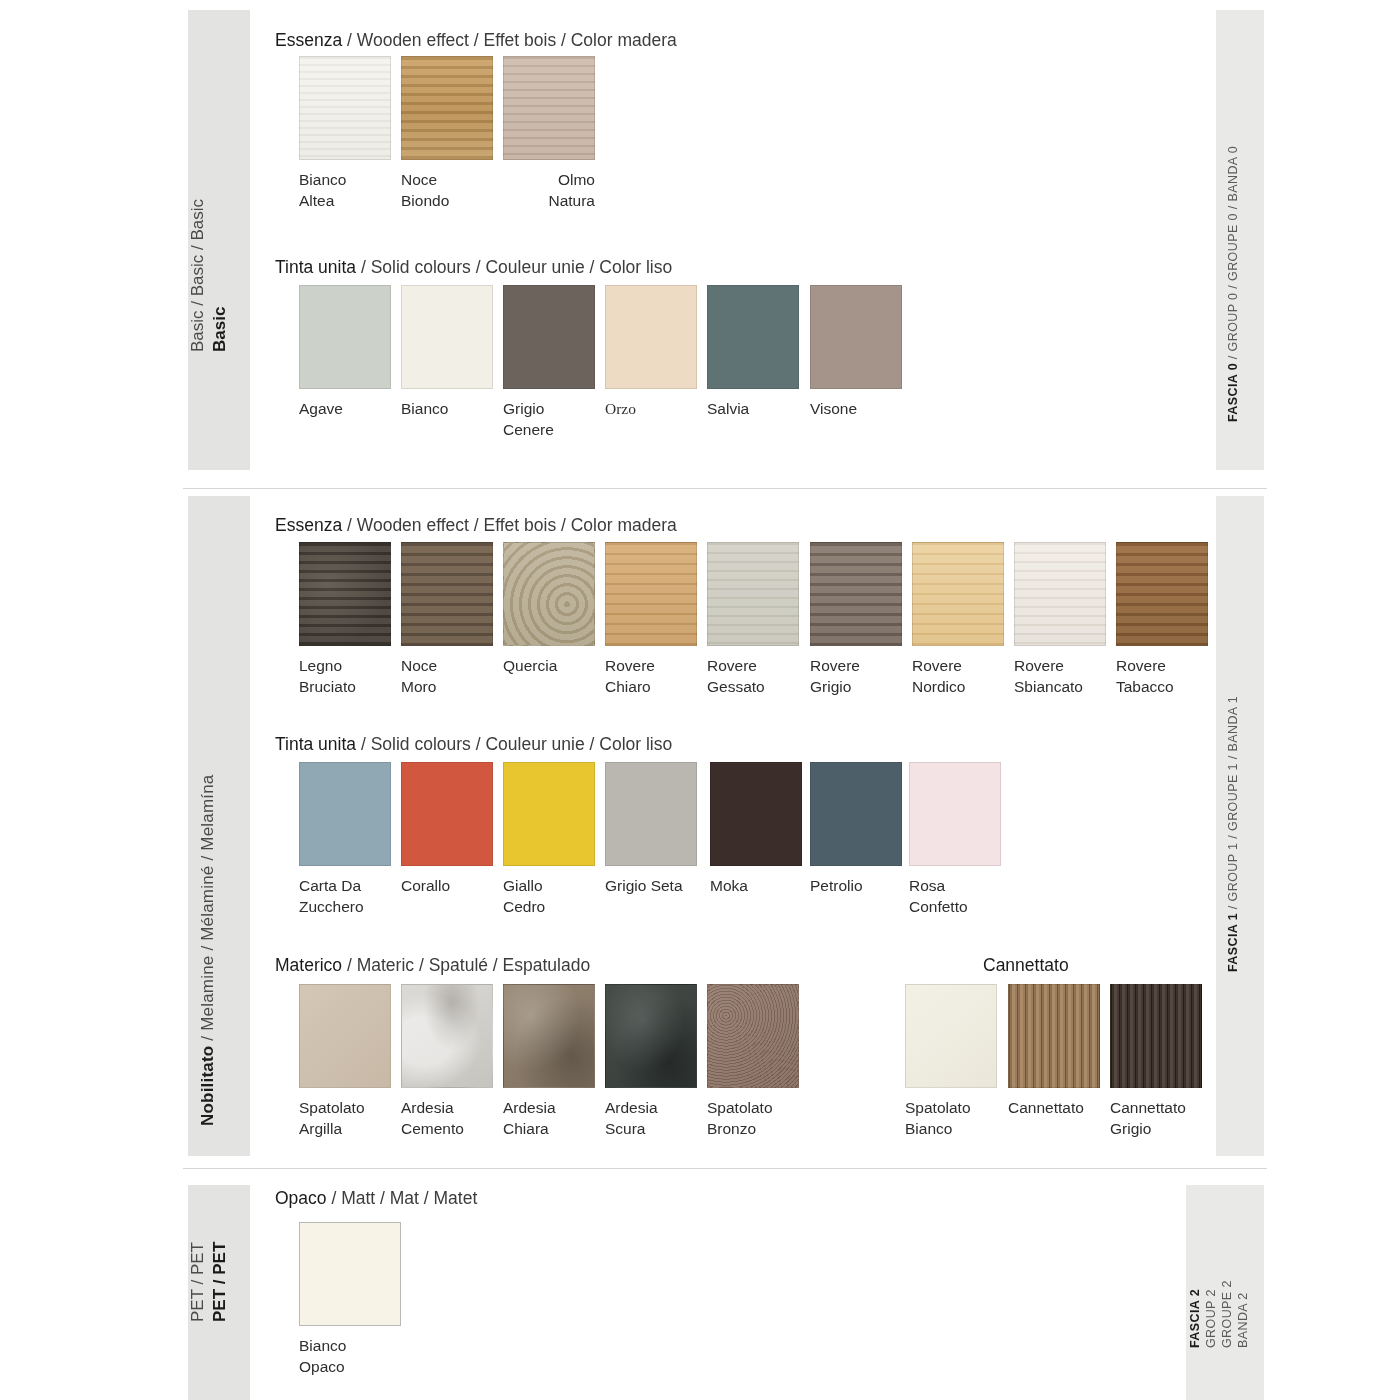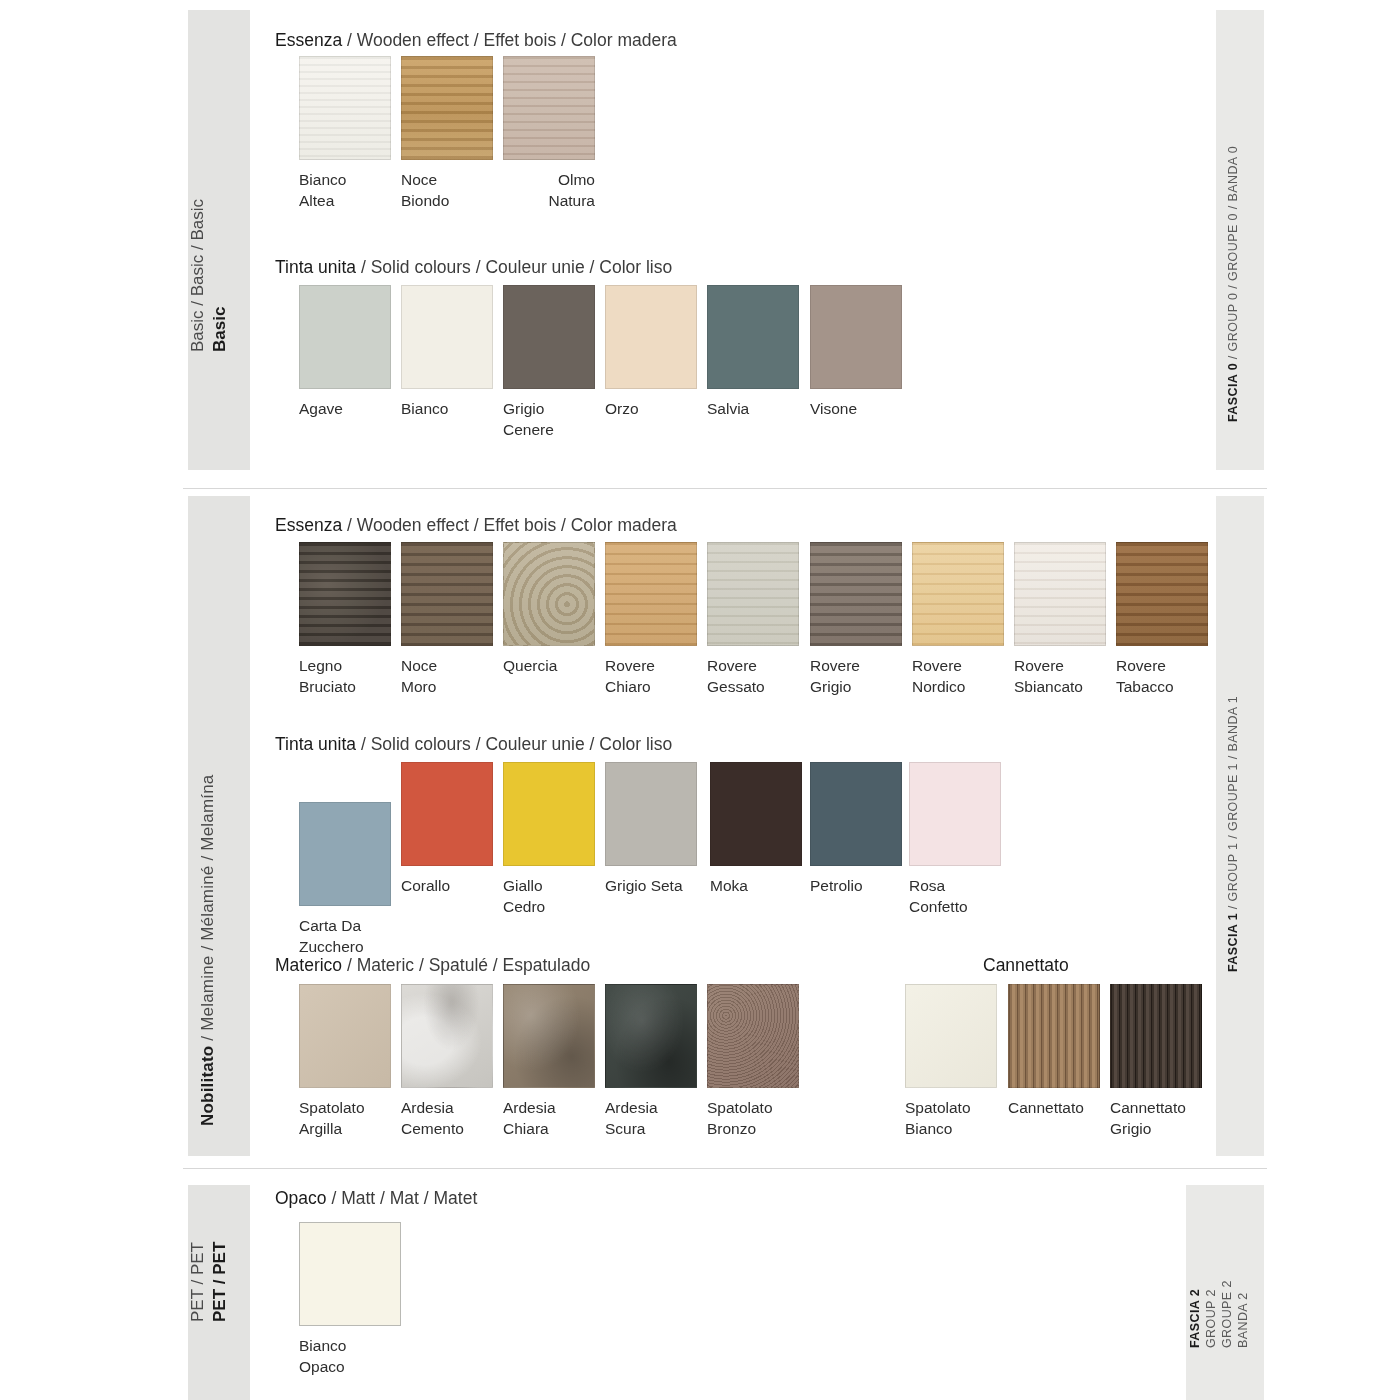--- a/index.html
+++ b/index.html
@@ -141,21 +141,21 @@
   </div>
   <div class="sw" style="left:377px; top:285px;">
     <div class="chip" style="background:#f2efe6;"></div>
     <div class="nm">Bianco</div>
   </div>
   <div class="sw" style="left:479px; top:285px;">
     <div class="chip" style="background:#6b635c;"></div>
     <div class="nm">Grigio
 Cenere</div>
   </div>
-  <div class="sw" style="left:581px; top:285px;">
+  <div class="sw" style="left:581px; top:285px;font-family:Liberation Serif, serif;">
     <div class="chip" style="background:#eedbc3;"></div>
     <div class="nm">Orzo</div>
   </div>
   <div class="sw" style="left:683px; top:285px;">
     <div class="chip" style="background:#5f7375;"></div>
     <div class="nm">Salvia</div>
   </div>
   <div class="sw" style="left:786px; top:285px;">
     <div class="chip" style="background:#a4948a;"></div>
     <div class="nm">Visone</div>
@@ -239,21 +239,21 @@
            repeating-linear-gradient(to bottom, rgba(60,30,5,.20) 0 3px, rgba(255,220,170,.08) 3px 10px),
            linear-gradient(to bottom,#9a6f46,#87603a);"></div>
     <div class="nm">Rovere
 Tabacco</div>
   </div>
 
   <div class="sec-head" style="left:275px; top:734px;">
     <b>Tinta unita</b><span> / Solid colours / Couleur unie / Color liso</span>
   </div>
 
-  <div class="sw" style="left:275px; top:802px;">
+  <div class="sw" style="left:275px; top:762px;">
     <div class="chip" style="background:#90a7b4;"></div>
     <div class="nm">Carta Da
 Zucchero</div>
   </div>
   <div class="sw" style="left:377px; top:762px;">
     <div class="chip" style="background:#d1573f;"></div>
     <div class="nm">Corallo</div>
   </div>
   <div class="sw" style="left:479px; top:762px;">
     <div class="chip" style="background:#e8c630;"></div>

